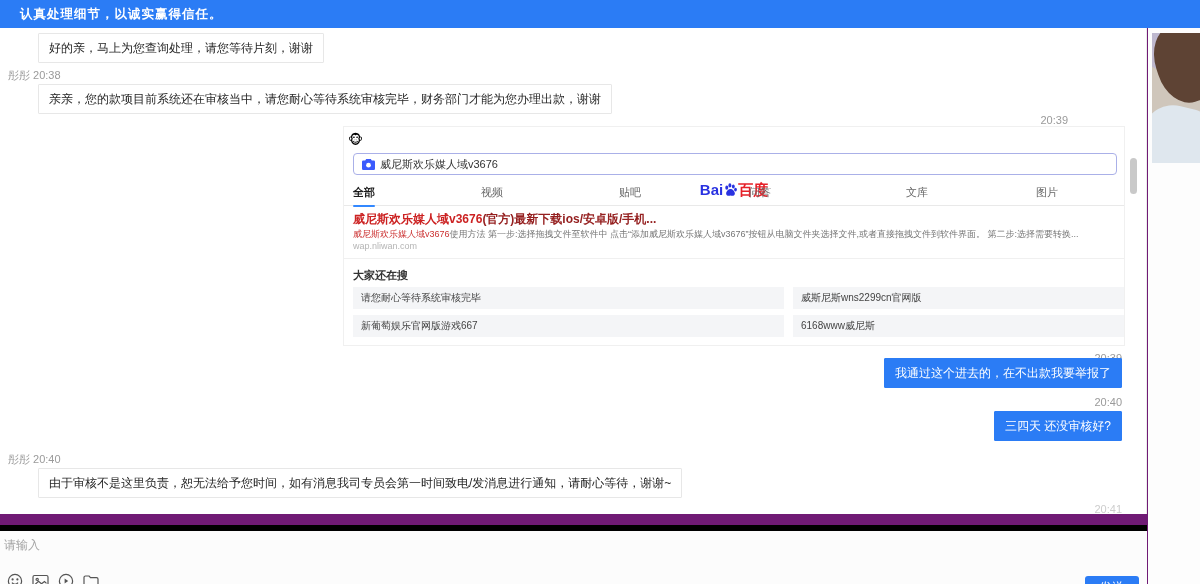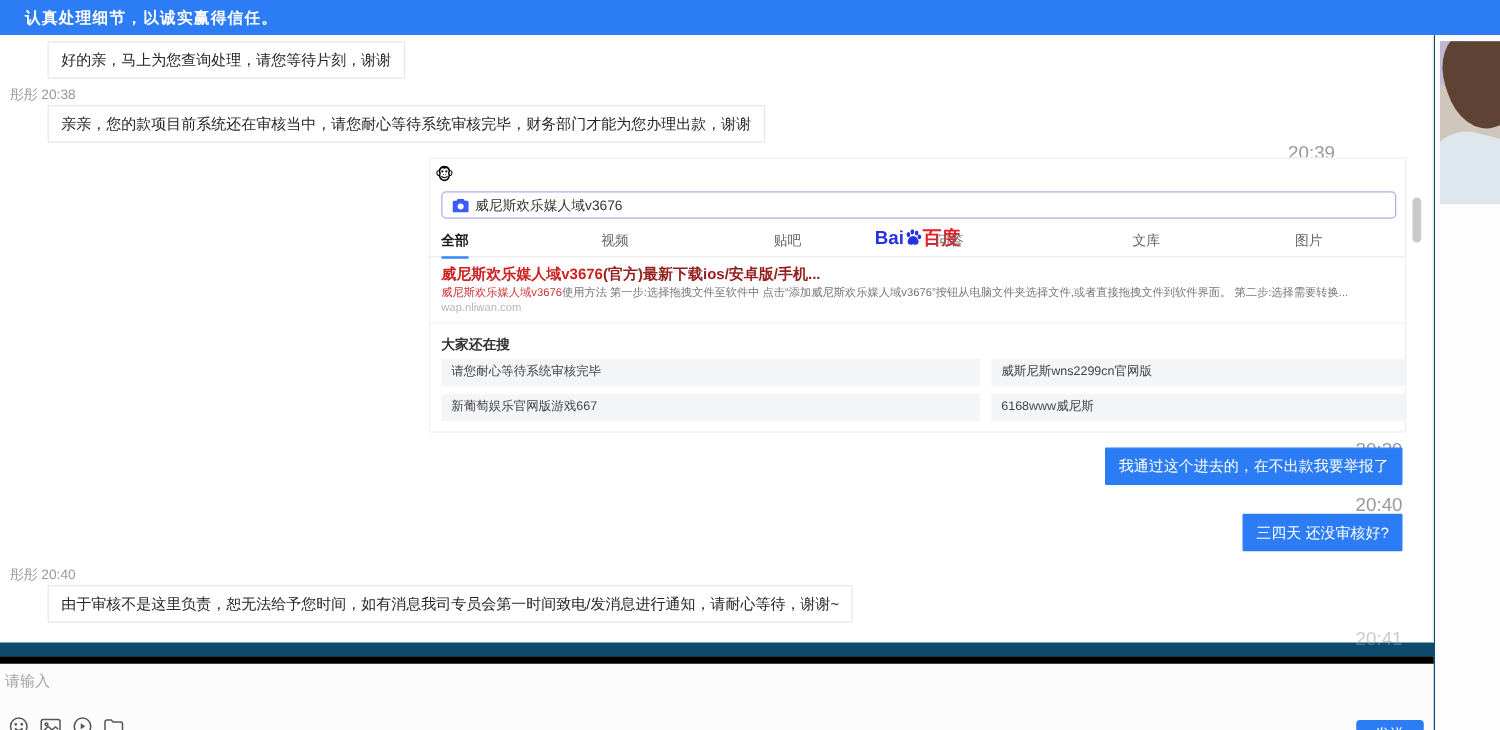--- a/index.html
+++ b/index.html
@@ -1,28 +1,28 @@
 <!DOCTYPE html>
 <html><head>
 <meta charset="utf-8">
 <style>
   * { margin:0; padding:0; box-sizing:border-box; }
   html,body { background:#fff; }
   body { font-family:"Liberation Sans","DejaVu Sans",sans-serif; }
-  #app { position:relative; width:1200px; height:584px; background:#0c4a6e; overflow:hidden; }
+  #app { position:relative; width:1200px; height:584px; background:#701a75; overflow:hidden; }
 
   
   .banner { position:absolute; left:0; top:0; width:1200px; height:28px; background:#2b7cf5; color:#fff;
             font-size:12.5px; font-weight:bold; line-height:28px; padding-left:20px; letter-spacing:1px; }
 
   
   .chat { position:absolute; left:0; top:28px; width:1147px; height:486px; background:#fff; border-right:1px solid #ececec; }
 
   .meta { position:absolute; font-size:11px; color:#9a9a9a; }
-  .time-right { position:absolute; font-size:15px; color:#9a9a9a; right:78px; text-align:right; }
+  .time-right { position:absolute; font-size:11px; color:#9a9a9a; right:78px; text-align:right; }
 
   .bubble { position:absolute; display:inline-block; max-width:700px; font-size:12px; line-height:14px;
             padding:7px 10px; border-radius:1px; white-space:nowrap; }
   .bubble.left { background:#fff; border:1px solid #e7e7e7; color:#262626; }
   .bubble.blue { background:#2b7cf5; color:#fff; border:1px solid #2b7cf5; }
 
   
   .shot { position:absolute; left:343px; top:126px; width:782px; height:220px; background:#fff;
           border:1px solid #f0f0f0; font-family:"Liberation Sans","DejaVu Sans",sans-serif; overflow:hidden; }
   .shot .emoji { position:absolute; left:4px; top:5px; font-size:13px; }

